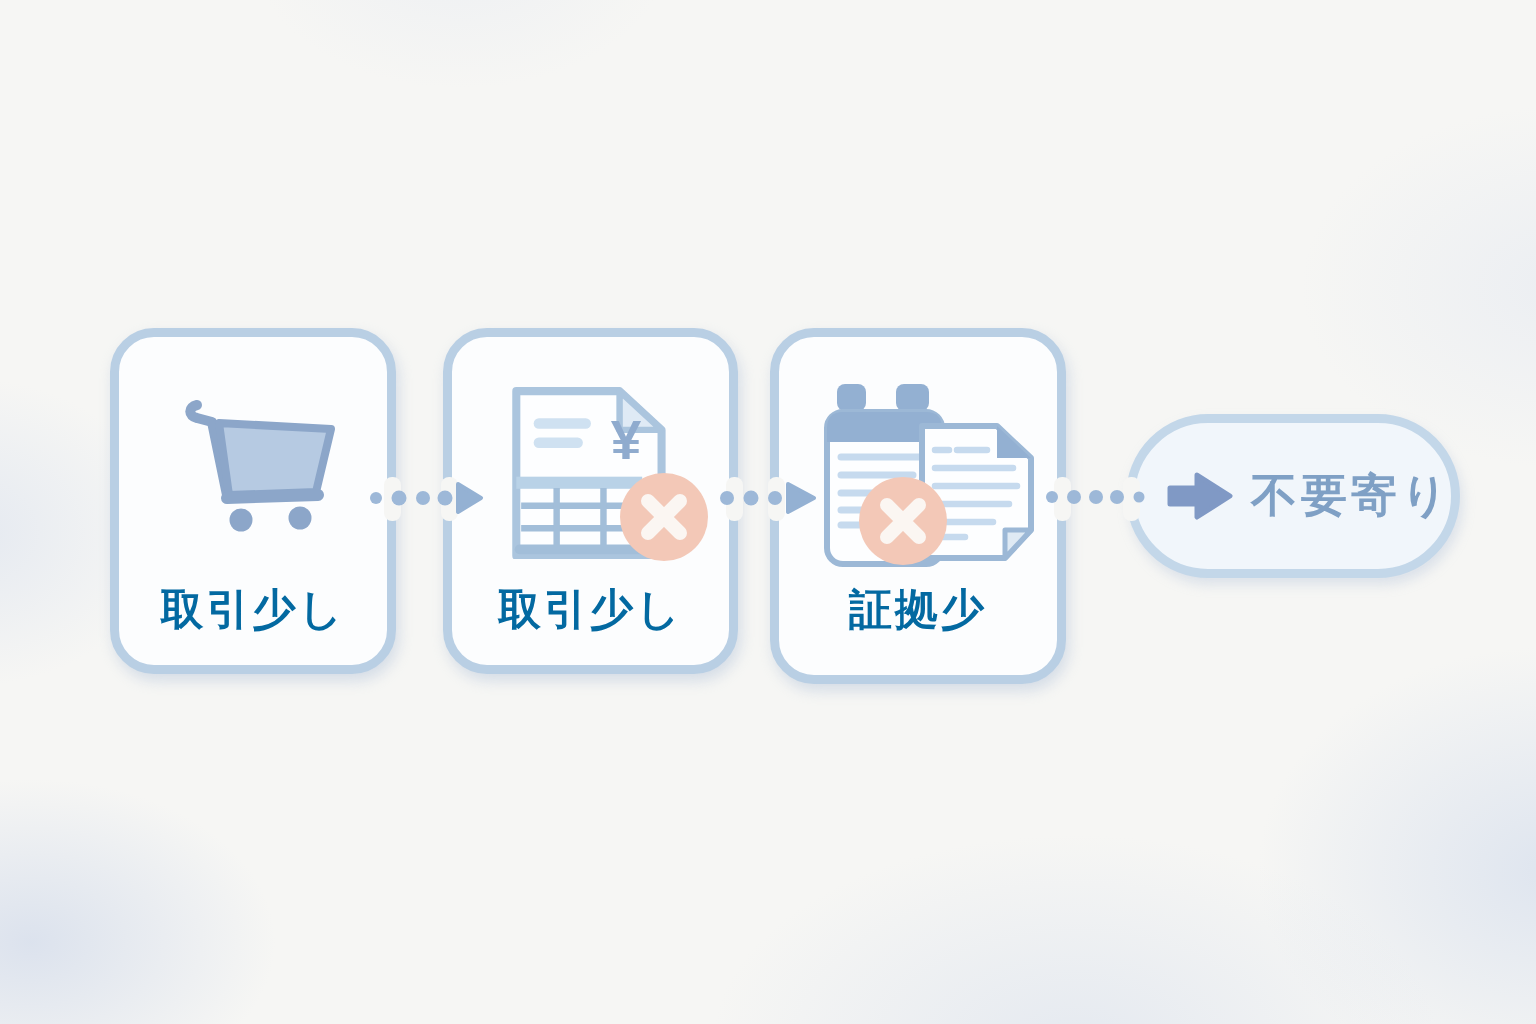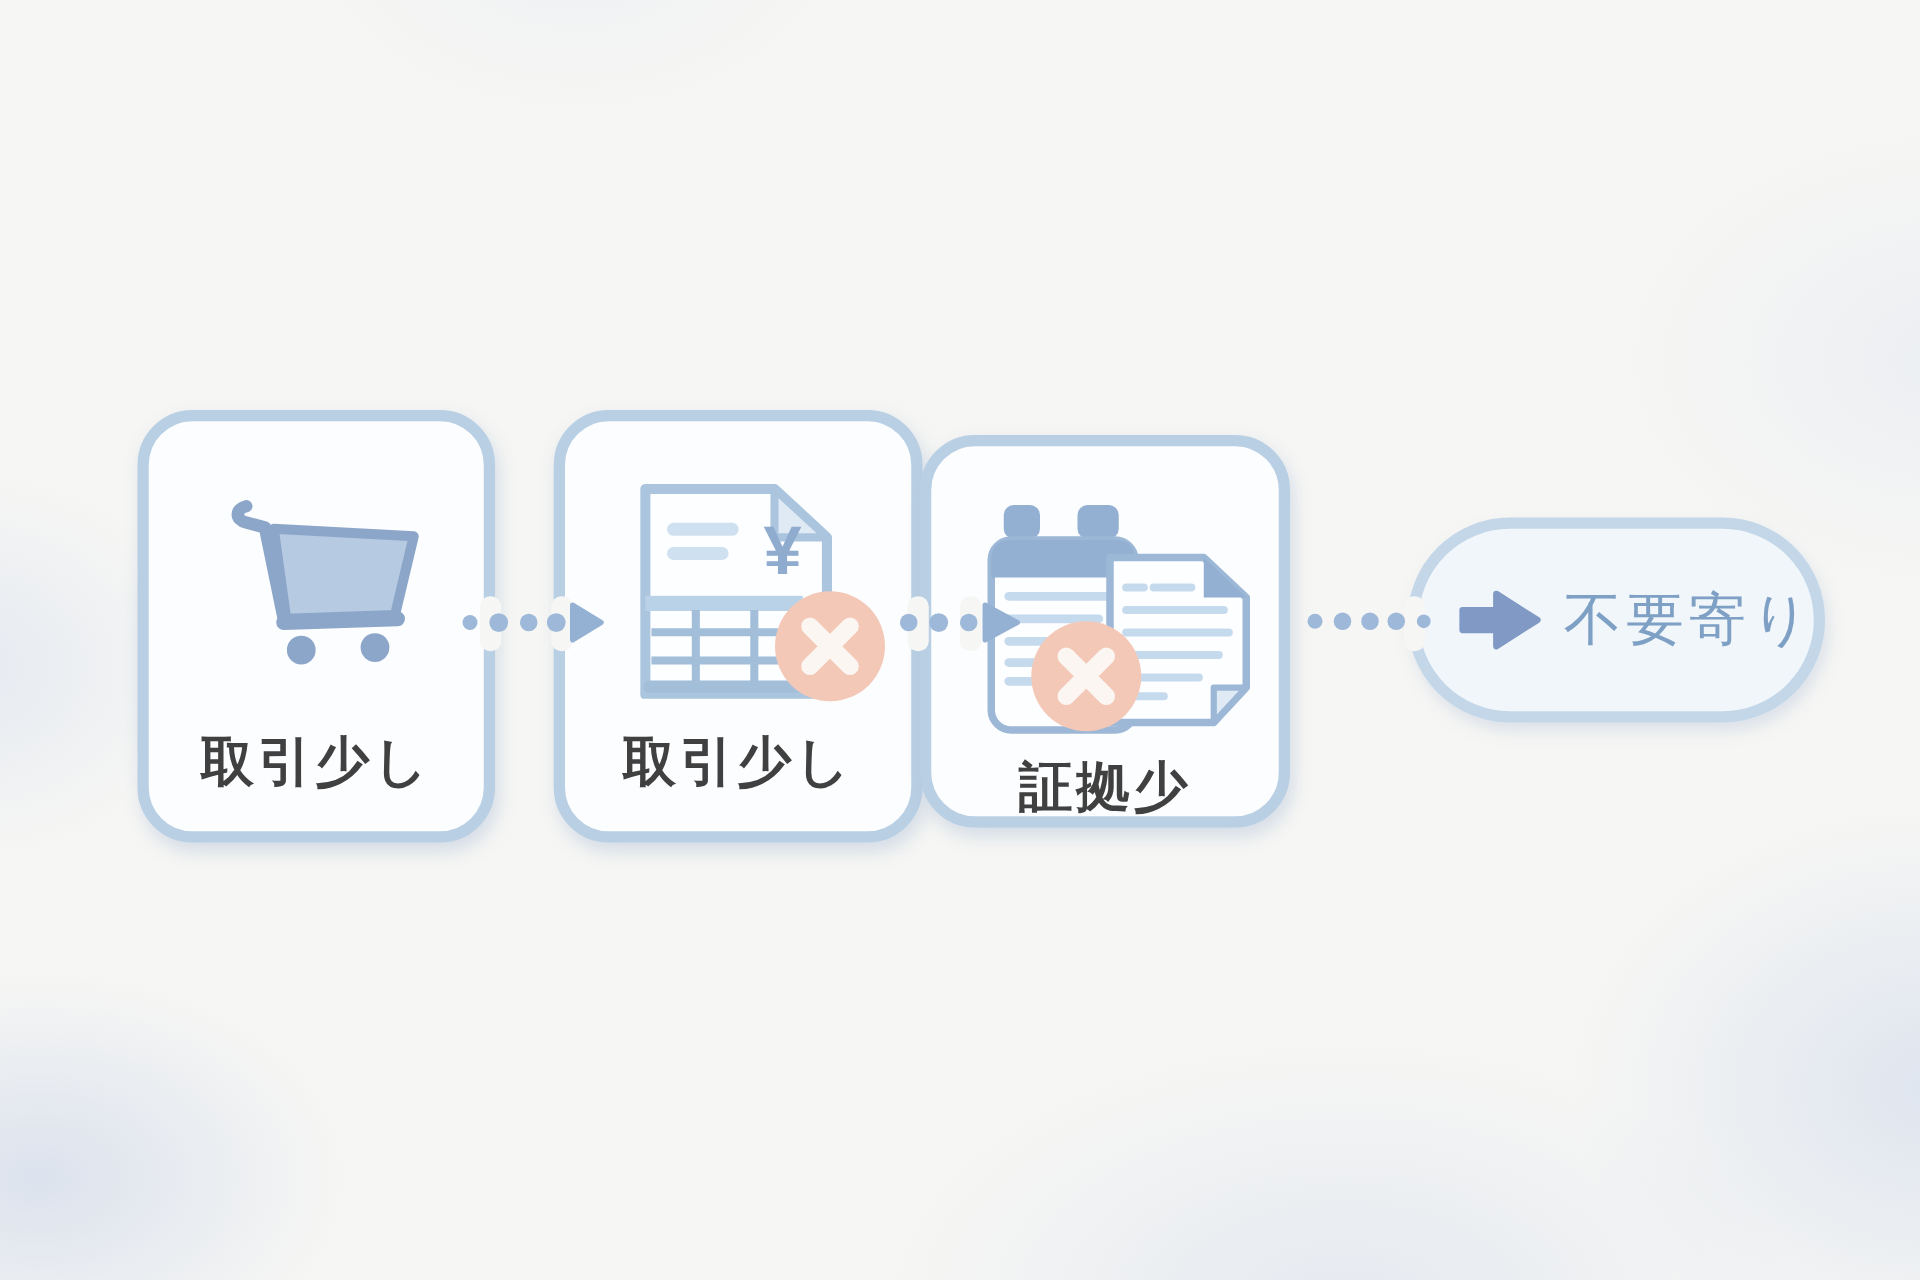--- a/index.html
+++ b/index.html
@@ -15,41 +15,41 @@
       radial-gradient(ellipse 380px 260px at 102% 28%, rgba(211,220,238,0.30), rgba(211,220,238,0) 70%),
       radial-gradient(ellipse 300px 200px at 30% -5%, rgba(222,228,240,0.35), rgba(222,228,240,0) 70%);
   }
   .card{
     position:absolute;box-sizing:border-box;z-index:1;
     border:9px solid #b9cfe4;border-radius:44px;background:#fcfdfe;
     box-shadow:3px 7px 14px rgba(173,190,214,0.45);
   }
   .card1{left:110px;top:328px;width:286px;height:346px;}
   .card2{left:443px;top:328px;width:295px;height:346px;}
-  .card3{left:736px;top:328px;width:296px;height:314px;margin-top:20px;}
+  .card3{left:770px;top:328px;width:296px;height:356px;}
   .card svg.icon{position:absolute;}
   .cart-svg{left:62px;top:52px;width:160px;height:152px;}
   .invoice-svg{left:48px;top:38px;width:194px;height:184px;}
   .clipdocs-svg{left:38px;top:28px;width:226px;height:210px;}
   .badge{position:absolute;width:96px;height:96px;}
   .badge2{left:164px;top:132px;}
   .badge3{left:76px;top:136px;}
   .step-label{
     position:absolute;left:0;right:0;top:244px;text-align:center;
-    font-size:43px;font-weight:700;letter-spacing:3px;color:#404040;
+    font-size:43px;font-weight:700;letter-spacing:3px;color:#0369a1;
   }
   .pill{
     position:absolute;box-sizing:border-box;z-index:1;
     left:1126px;top:414px;width:334px;height:164px;
     border:9px solid #c3d7e9;border-radius:86px;background:#f1f6fb;
     box-shadow:3px 7px 12px rgba(173,190,214,0.35);
     display:flex;align-items:center;gap:16px;padding-left:30px;
   }
   .bold-arrow-svg{width:70px;height:58px;flex:0 0 auto;}
-  .result-label{font-size:46px;font-weight:400;letter-spacing:4px;color:#7fa0c5;white-space:nowrap;}
+  .result-label{font-size:46px;font-weight:700;letter-spacing:4px;color:#7fa0c5;white-space:nowrap;}
   .gap-patch{position:absolute;width:17px;height:44px;z-index:5;background:#f6f6f4;border-radius:8px;}
   .gp1{left:384px;top:477px;} .gp2{left:441px;top:477px;}
   .gp3{left:726px;top:477px;} .gp4{left:768px;top:477px;}
   .gp5{left:1054px;top:477px;} .gp6{left:1123px;top:477px;}
   .connector{position:absolute;z-index:6;}
   .c1{left:368px;top:479px;width:118px;height:38px;}
   .c2{left:718px;top:479px;width:106px;height:38px;}
   .c3{left:1044px;top:478px;width:104px;height:38px;}
 </style>
 </head>

